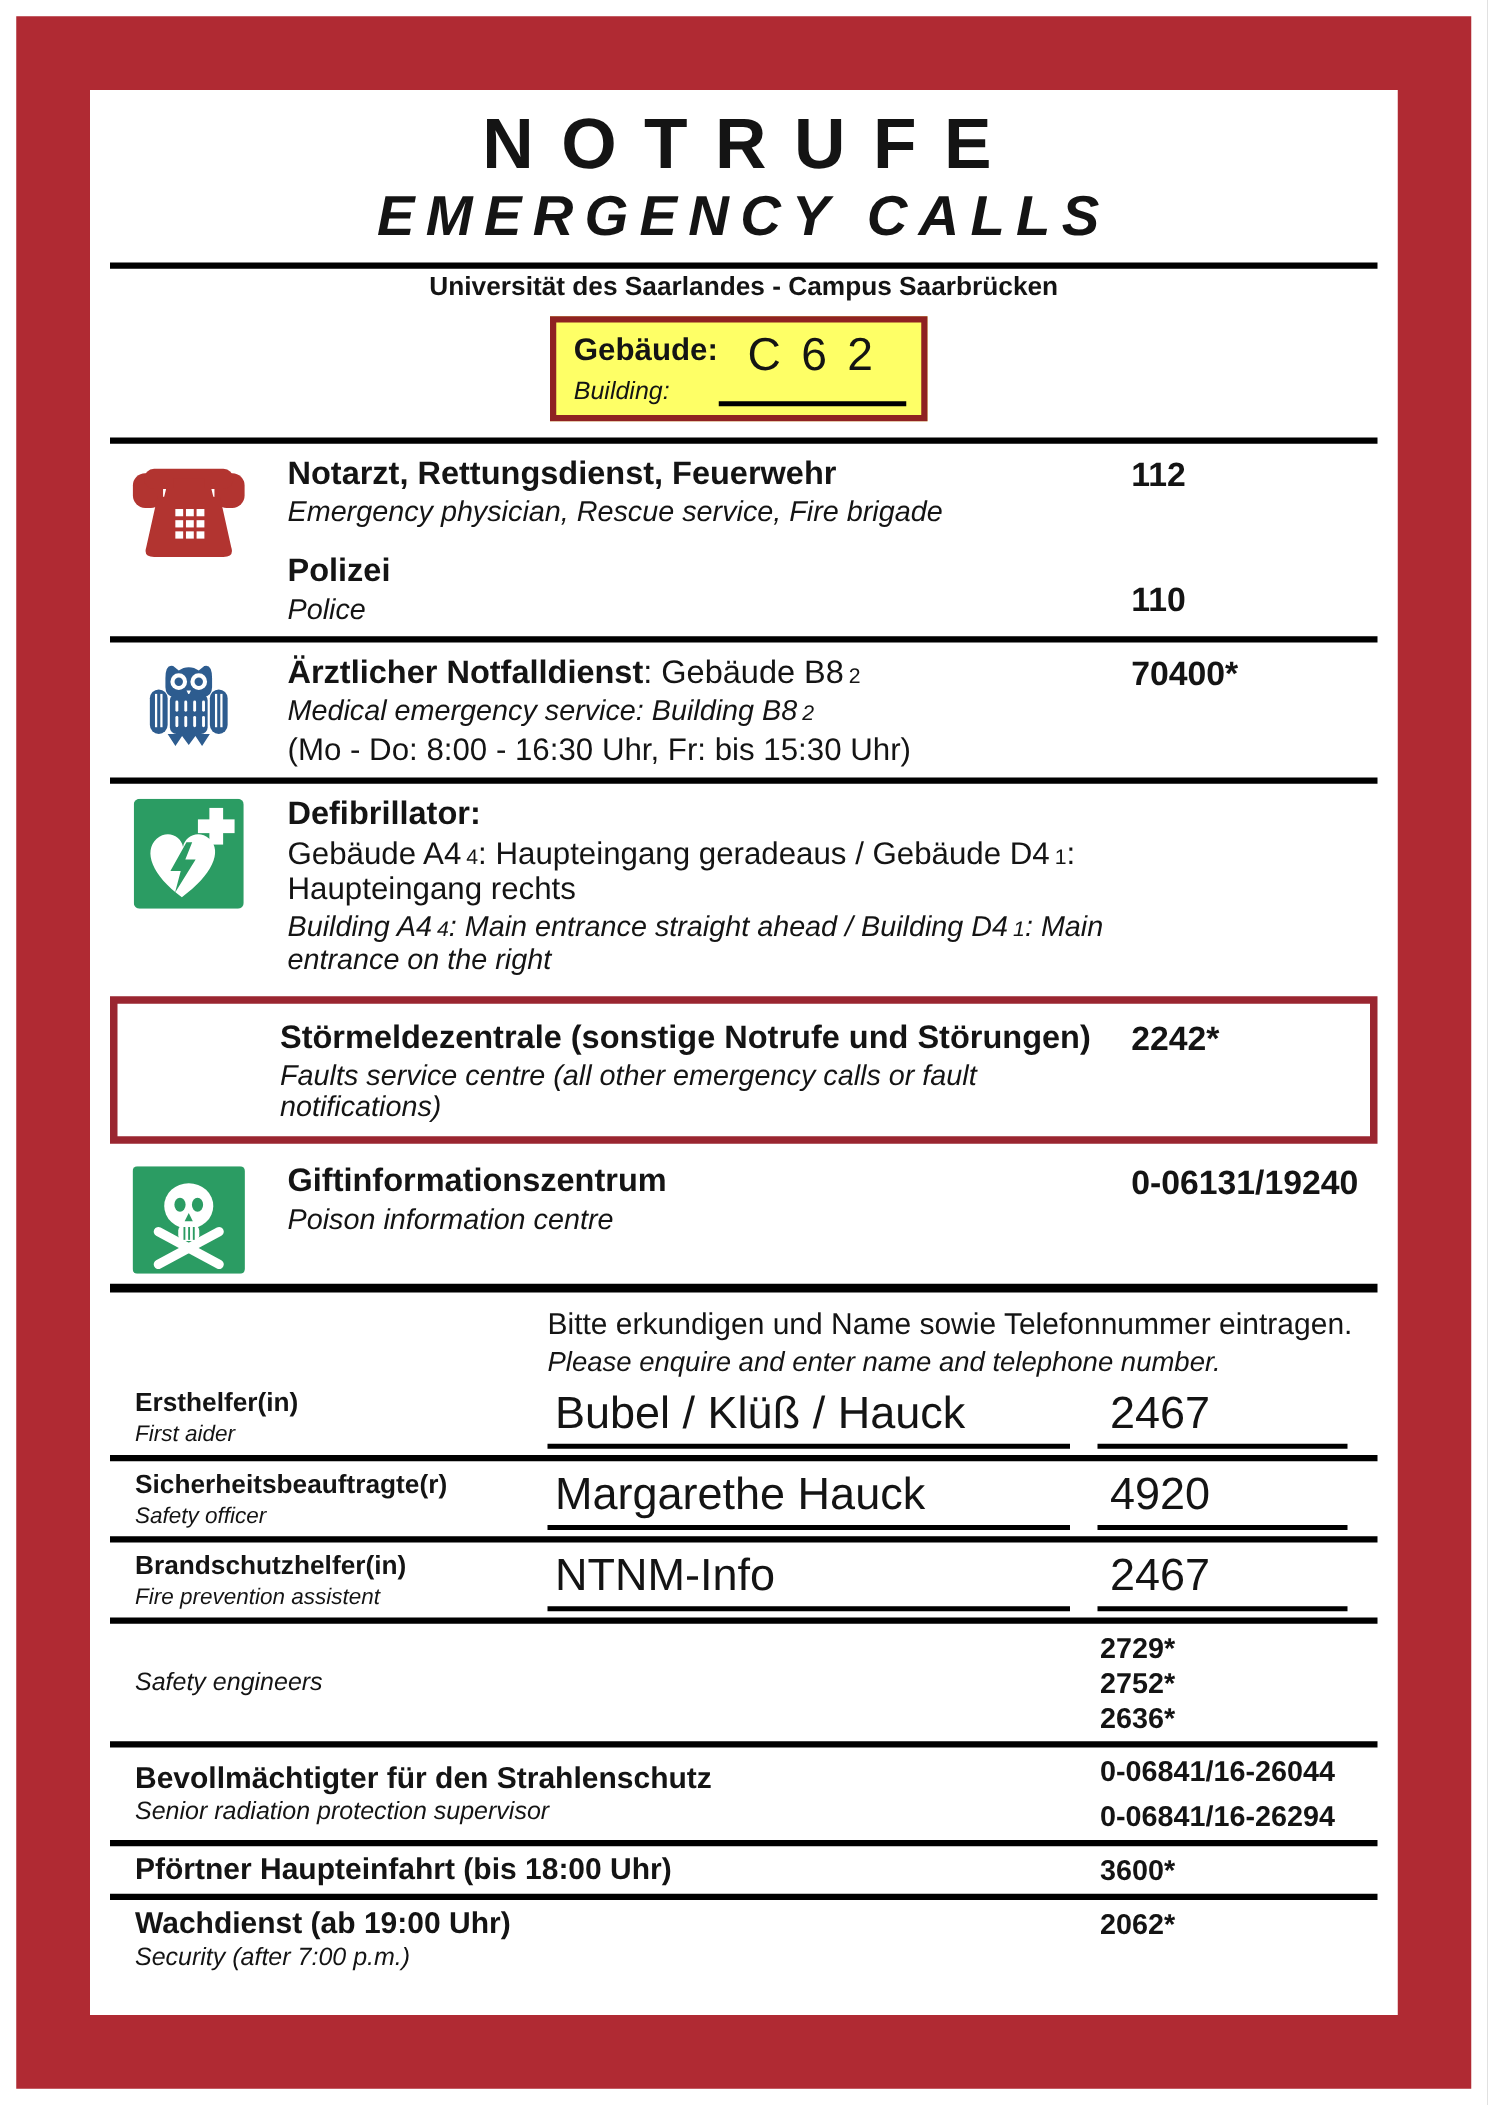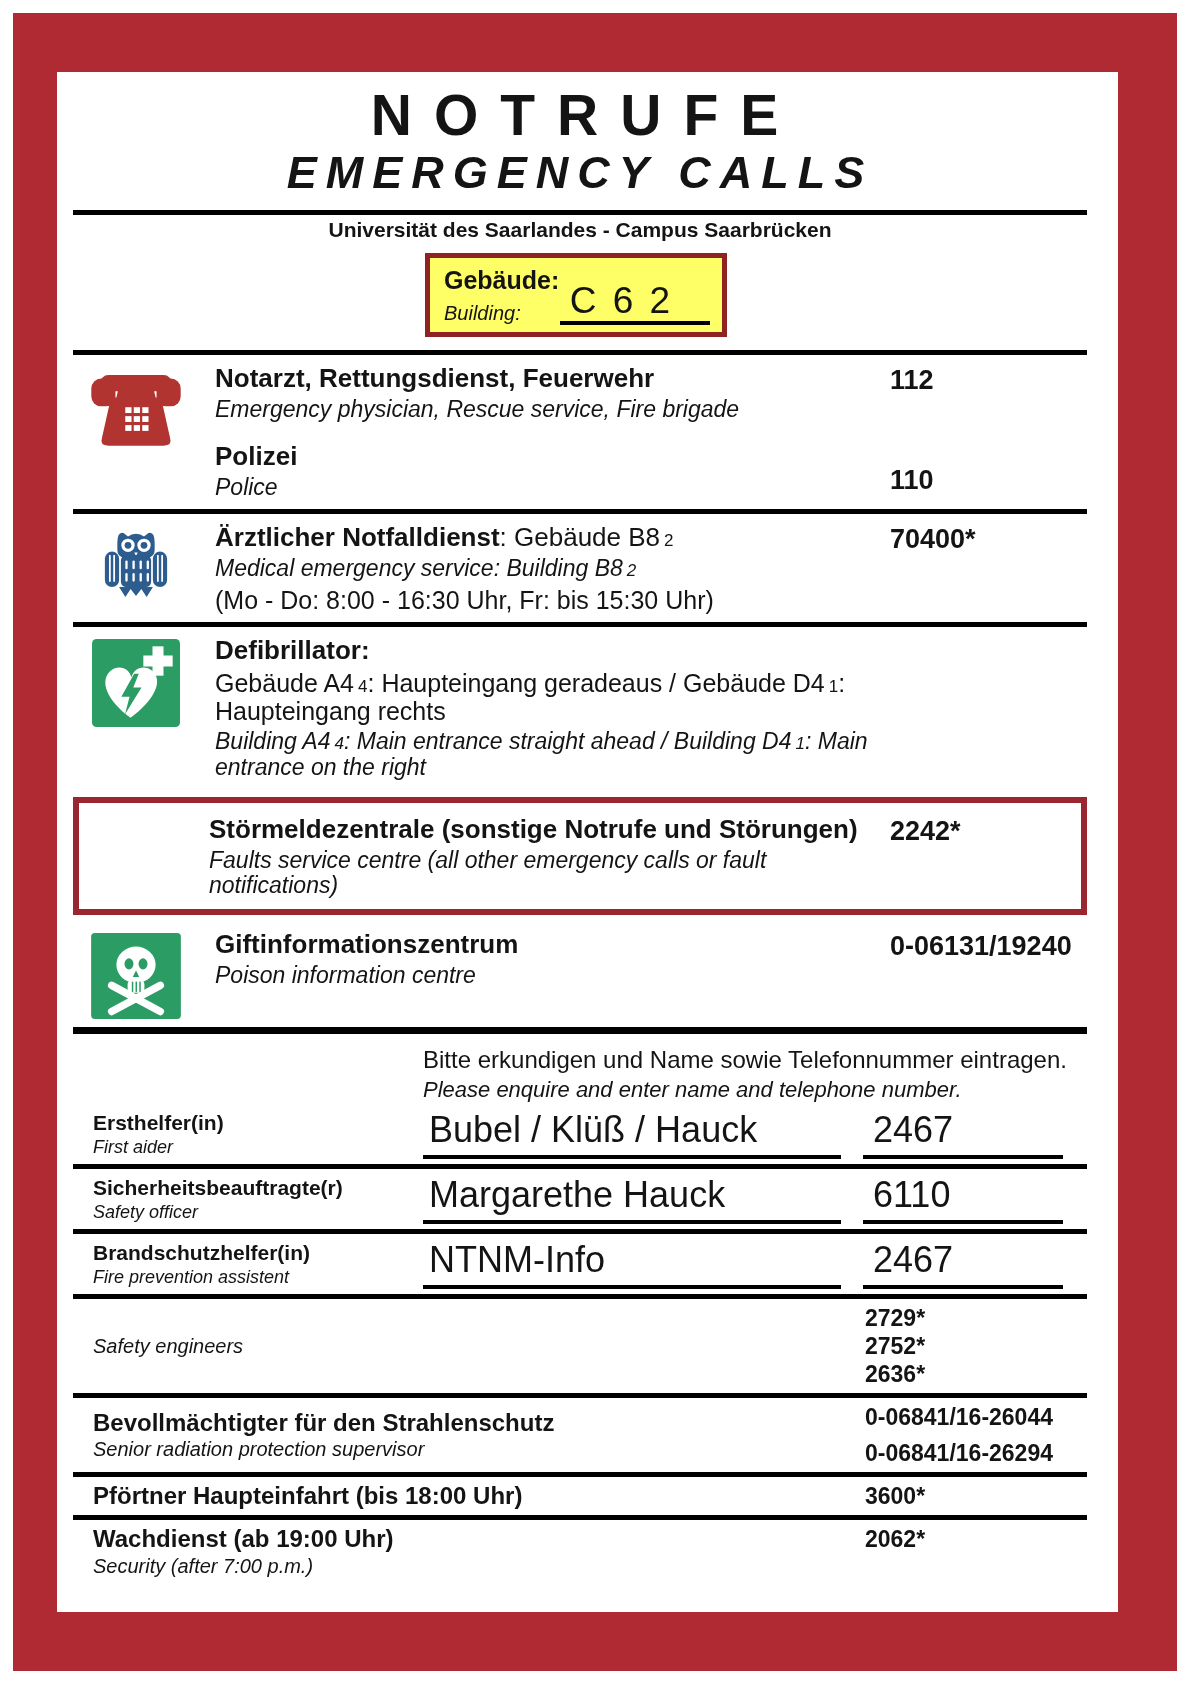--- a/index.html
+++ b/index.html
@@ -7,37 +7,37 @@
     --box-border-red:#8f2222;
     --highlight-yellow:#feff66;
     --phone-red:#b23430;
     --owl-blue:#2d5c8f;
     --sign-green:#2b9c63;
   }
   *{box-sizing:border-box;margin:0;padding:0}
   body{background:#888;font-family:"Liberation Sans",sans-serif;color:#141414;}
   .page{position:relative;width:1190px;height:1684px;background:#fff;margin:0 auto;overflow:hidden;}
   .frame{position:absolute;inset:13px;border:59px solid var(--frame-red);}
-  .content{position:absolute;left:57px;top:72px;width:1046px;height:1540px;background:#fff;overflow:hidden;}
+  .content{position:absolute;left:72px;top:72px;width:1046px;height:1540px;background:#fff;overflow:hidden;}
 
   .center{text-align:center}
   .title-de{font-size:57px;font-weight:bold;letter-spacing:22px;margin-top:14px;line-height:1.05;text-indent:11px;}
   .title-en{font-size:45px;font-weight:bold;font-style:italic;letter-spacing:9px;margin-top:2px;line-height:1.1;text-align:center;}
   .rule{height:5px;background:#000;margin:0 16px;}
   .rule.thick{height:7px;}
   .rule.mt{margin-top:13px;}
   .university{font-size:21px;font-weight:bold;margin-top:3px;}
 
   .bbox{width:302px;height:84px;margin:11px 0 0 368px;background:var(--highlight-yellow);
         border:5px solid var(--box-border-red);display:flex;padding:8px 12px 7px 14px;}
   .bbox-labels{display:flex;flex-direction:column;justify-content:center;}
   .bbox-label-de{font-size:25px;font-weight:bold;}
   .bbox-label-en{font-size:20px;font-style:italic;margin-top:7px;}
   .bbox-valwrap{flex:1;display:flex;align-items:flex-end;justify-content:center;}
-  .bbox-value{font-size:37px;letter-spacing:3px;border-bottom:4px solid #000;padding:0 10px 1px;min-width:150px;text-align:left;line-height:1.05;}
+  .bbox-value{font-size:37px;letter-spacing:3px;border-bottom:4px solid #000;padding:0 10px 18px;min-width:150px;text-align:center;line-height:1.05;}
 
   .sec{display:grid;grid-template-columns:158px 675px auto;padding:9px 0 8px;}
   .icon-cell{display:flex;justify-content:center;align-items:flex-start;padding-top:3px;}
   .sec-title{font-size:26px;font-weight:bold;line-height:1.12;}
   .sec-title .reg{font-weight:normal;}
   .sec-sub{font-size:23px;font-style:italic;margin-top:4px;line-height:1.12;}
   .sec-reg{font-size:25px;margin-top:4px;line-height:1.12;}
   .sm{font-size:17px;margin-left:4px;}
   .num{font-size:27px;font-weight:bold;padding-top:1px;}
 
@@ -235,21 +235,21 @@
       <div class="pnum">2467</div>
     </div>
     <div class="rule"></div>
 
     <div class="prow">
       <div>
         <div class="plabel-de">Sicherheitsbeauftragte(r)</div>
         <div class="plabel-en">Safety officer</div>
       </div>
       <div class="pvalue">Margarethe Hauck</div>
-      <div class="pnum">6110</div>
+      <div class="pnum">4920</div>
     </div>
     <div class="rule"></div>
 
     <div class="prow">
       <div>
         <div class="plabel-de">Brandschutzhelfer(in)</div>
         <div class="plabel-en">Fire prevention assistent</div>
       </div>
       <div class="pvalue">NTNM-Info</div>
       <div class="pnum">2467</div>

